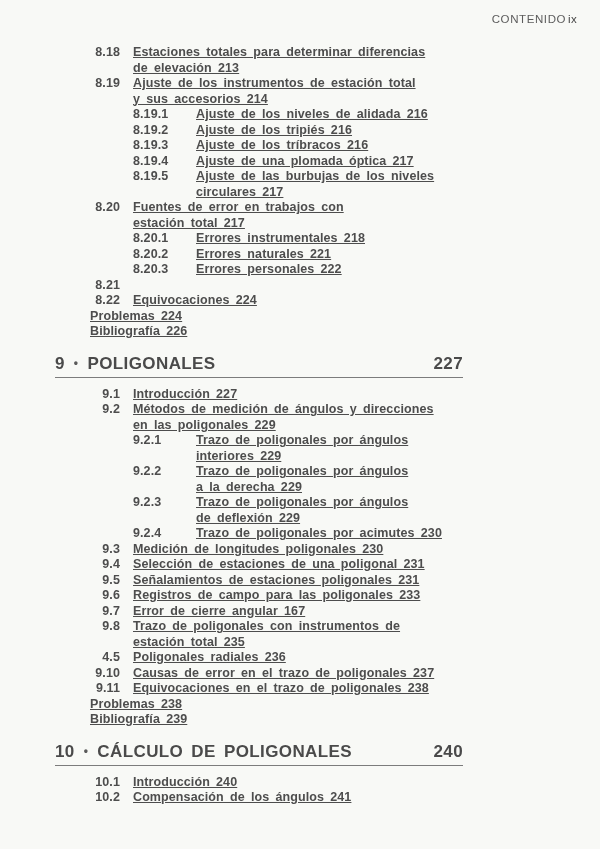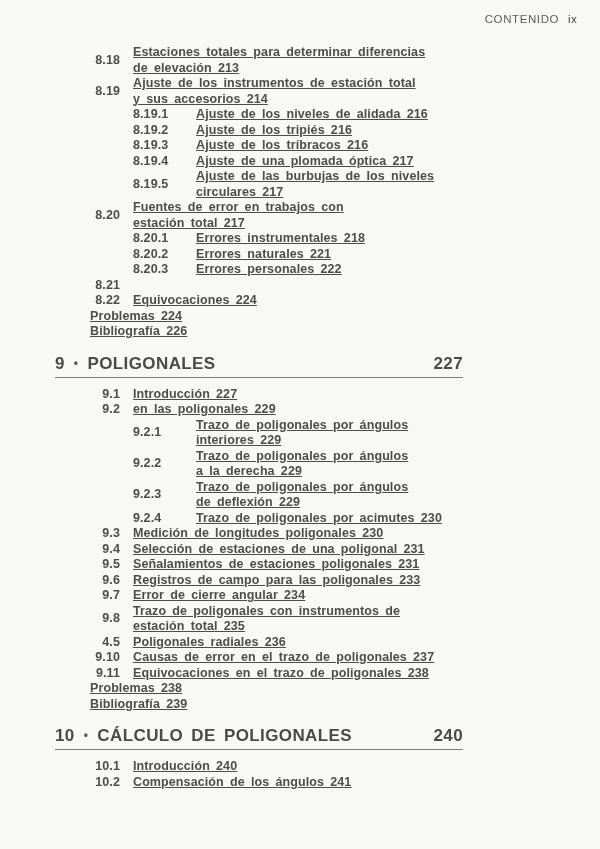--- a/index.html
+++ b/index.html
@@ -15,21 +15,21 @@
   
   .running-head {
     position: absolute;
     top: 13px;
     right: 23px;
     font-size: 11.5px;
     letter-spacing: 0.6px;
     color: #5c5c5c;
     display: flex;
     align-items: baseline;
-    gap: 9px;
+    gap: 2px;
   }
   .running-head .folio {
     font-weight: normal;
     color: #454545;
     letter-spacing: 0.3px;
   }
   
   .toc { position: absolute; top: 45px; left: 0; width: 600px; }
   .chapter + .chapter { margin-top: 13px; }
   .chapter-heading {
@@ -57,21 +57,21 @@
     border-top: 1.6px solid #7c7c7c;
   }
   .entries {
     padding-left: 63px;
     font-weight: bold;
     font-size: 12.5px;
     line-height: 15.5px;
     word-spacing: 2.6px;
     letter-spacing: 0.1px;
   }
-  .entry { display: flex; align-items: center; }
+  .entry { display: flex; align-items: flex-start; }
   .entry .num { flex: 0 0 auto; }
   .lvl1 .num { width: 57px; text-align: right; }
   .lvl1 .txt { margin-left: 13px; }
   .lvl2 { padding-left: 70px; }
   .lvl2 .num { width: 63px; text-align: left; }
   .lvl0 { padding-left: 27px; }
   .txt .line { display: block; text-decoration: underline; }
 </style>
 </head>
 <body>
@@ -188,20 +188,21 @@
         <div class="entries">
           <div class="entry lvl1">
             <span class="num">9.1</span>
             <span class="txt">
               <span class="line">Introducción 227</span>
             </span>
           </div>
           <div class="entry lvl1">
             <span class="num">9.2</span>
             <span class="txt">
+              <span class="line">Métodos de medición de ángulos y direcciones</span>
               <span class="line">en las poligonales 229</span>
             </span>
           </div>
           <div class="entry lvl2">
             <span class="num">9.2.1</span>
             <span class="txt">
               <span class="line">Trazo de poligonales por ángulos</span>
               <span class="line">interiores 229</span>
             </span>
           </div>
@@ -245,21 +246,21 @@
           </div>
           <div class="entry lvl1">
             <span class="num">9.6</span>
             <span class="txt">
               <span class="line">Registros de campo para las poligonales 233</span>
             </span>
           </div>
           <div class="entry lvl1">
             <span class="num">9.7</span>
             <span class="txt">
-              <span class="line">Error de cierre angular 234</span>
+              <span class="line">Error de cierre angular 167</span>
             </span>
           </div>
           <div class="entry lvl1">
             <span class="num">9.8</span>
             <span class="txt">
               <span class="line">Trazo de poligonales con instrumentos de</span>
               <span class="line">estación total 235</span>
             </span>
           </div>
           <div class="entry lvl1">

